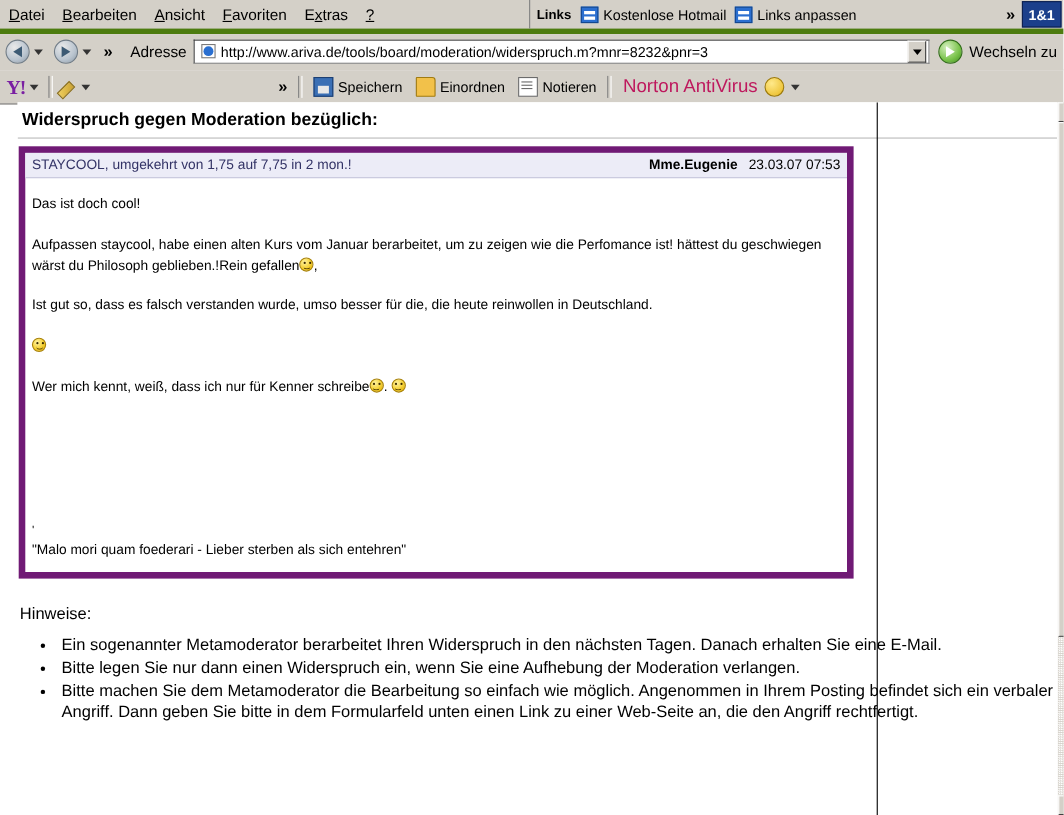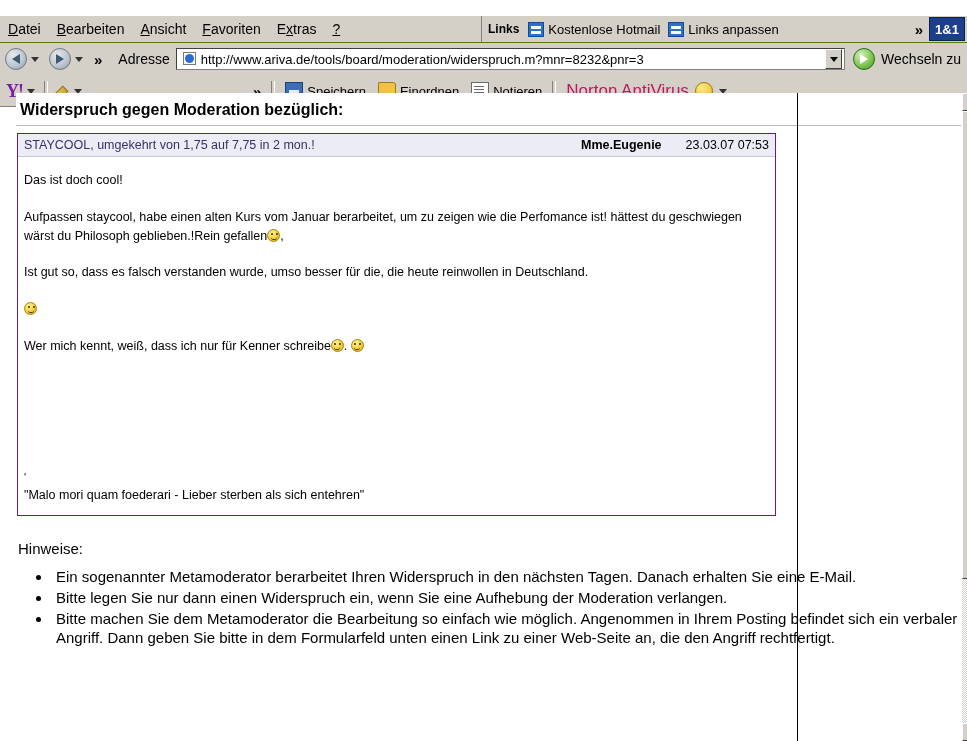--- a/index.html
+++ b/index.html
@@ -28,22 +28,21 @@
     width: 2px;
     height: 20px;
     border-left: 1px solid #808080;
     border-right: 1px solid #ffffff;
     margin: 0 4px;
   }
 
   
   #menubar {
     height: 26px;
-    border-bottom: 1px solid #4d7c0f;
-    margin-top: 16px;
+    border-bottom: 5px solid #4d7c0f;
   }
   .menu-item {
     font-size: 14px;
     color: #000;
     padding: 3px 8px;
     white-space: nowrap;
   }
   .menu-item u { text-decoration: underline; }
   .menu-left {
     display: flex;
@@ -315,39 +314,39 @@
   }
   .hr-line {
     border-top: 1px solid #b9b9b9;
     margin: 0;
   }
 
   
   .post-box {
     margin: 7px 0 0 1px;
     width: 759px;
-    border: 1px solid #701a75;
+    border: 6px solid #701a75;
     box-sizing: border-box;
     background: #ffffff;
   }
   .post-head {
     background: #ececf7;
     display: flex;
     align-items: center;
     justify-content: space-between;
     padding: 4px 6px;
     font-size: 12.5px;
     color: #333366;
     border-bottom: 1px solid #c8c8dc;
   }
   .post-head-left { color: #333366; }
   .post-head-right {
     display: flex;
     align-items: baseline;
-    gap: 24px;
+    gap: 10px;
     margin-left: 16px;
   }
   .post-author { font-weight: bold; color: #000000; font-size: 12.5px; }
   .post-date { color: #000000; font-size: 12.5px; }
   .post-body {
     padding: 14px 6px 10px 6px;
     font-size: 12.5px;
     color: #000;
     line-height: 1.5;
     min-height: 330px;

